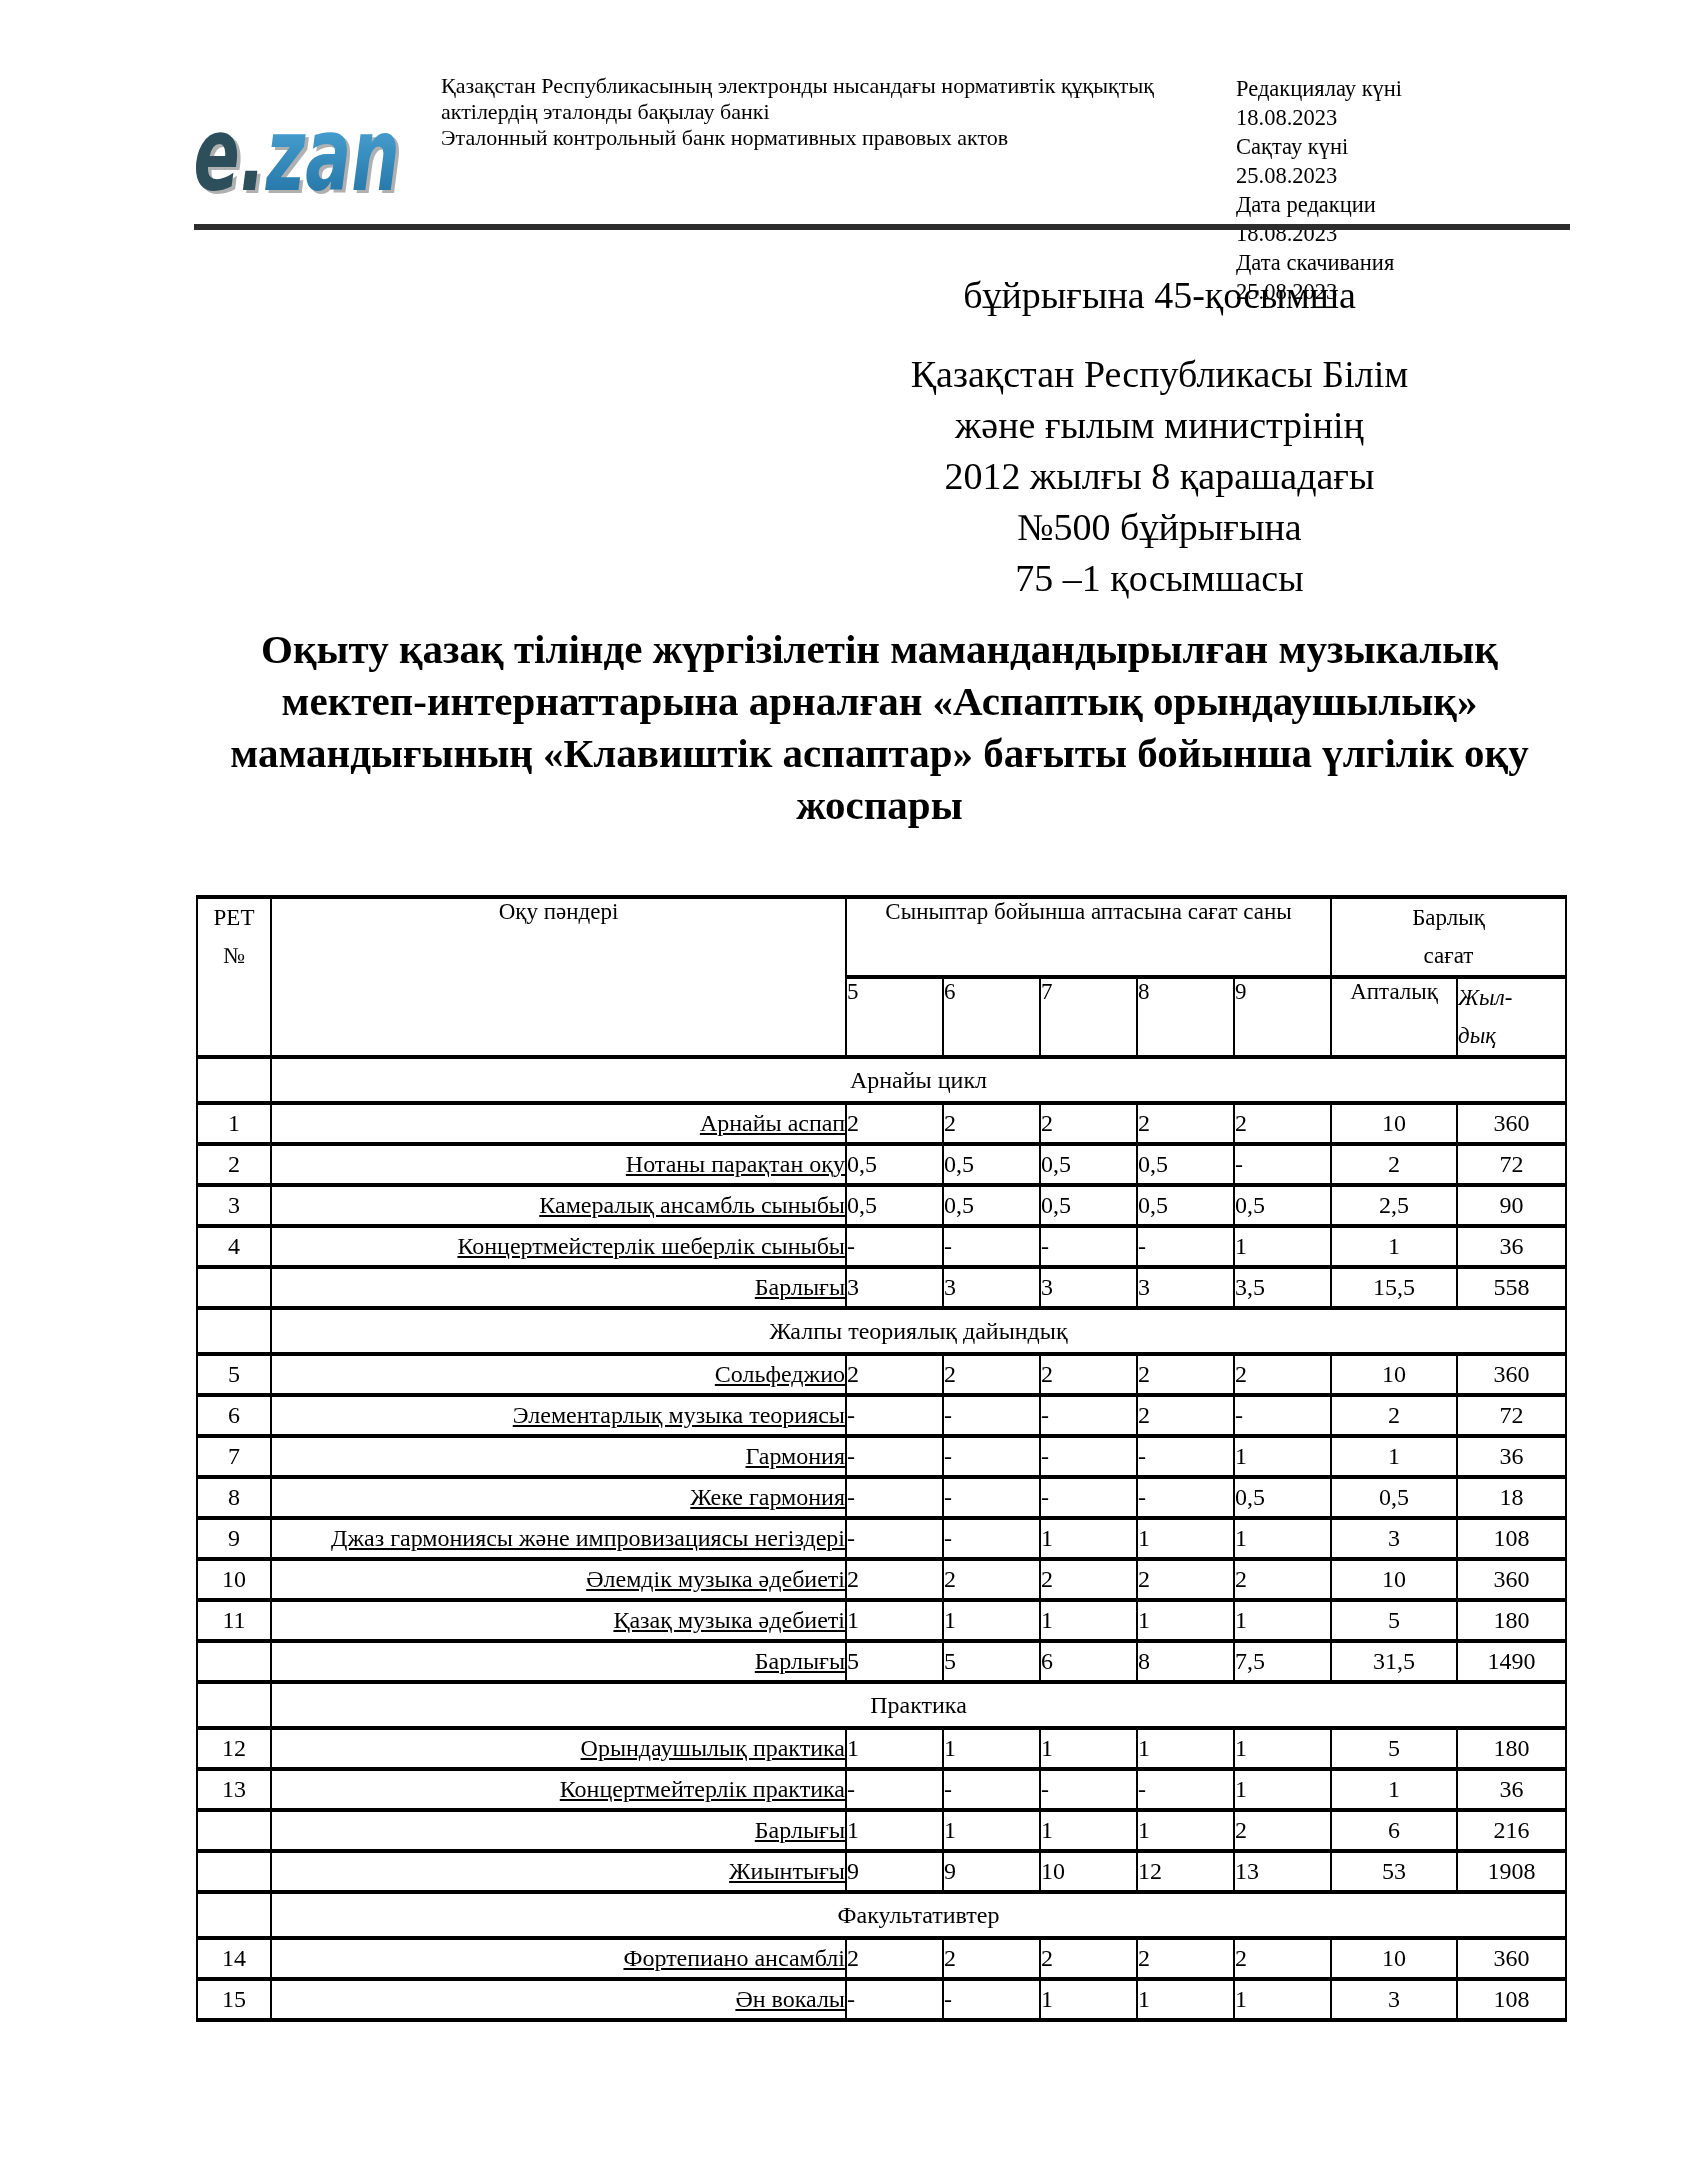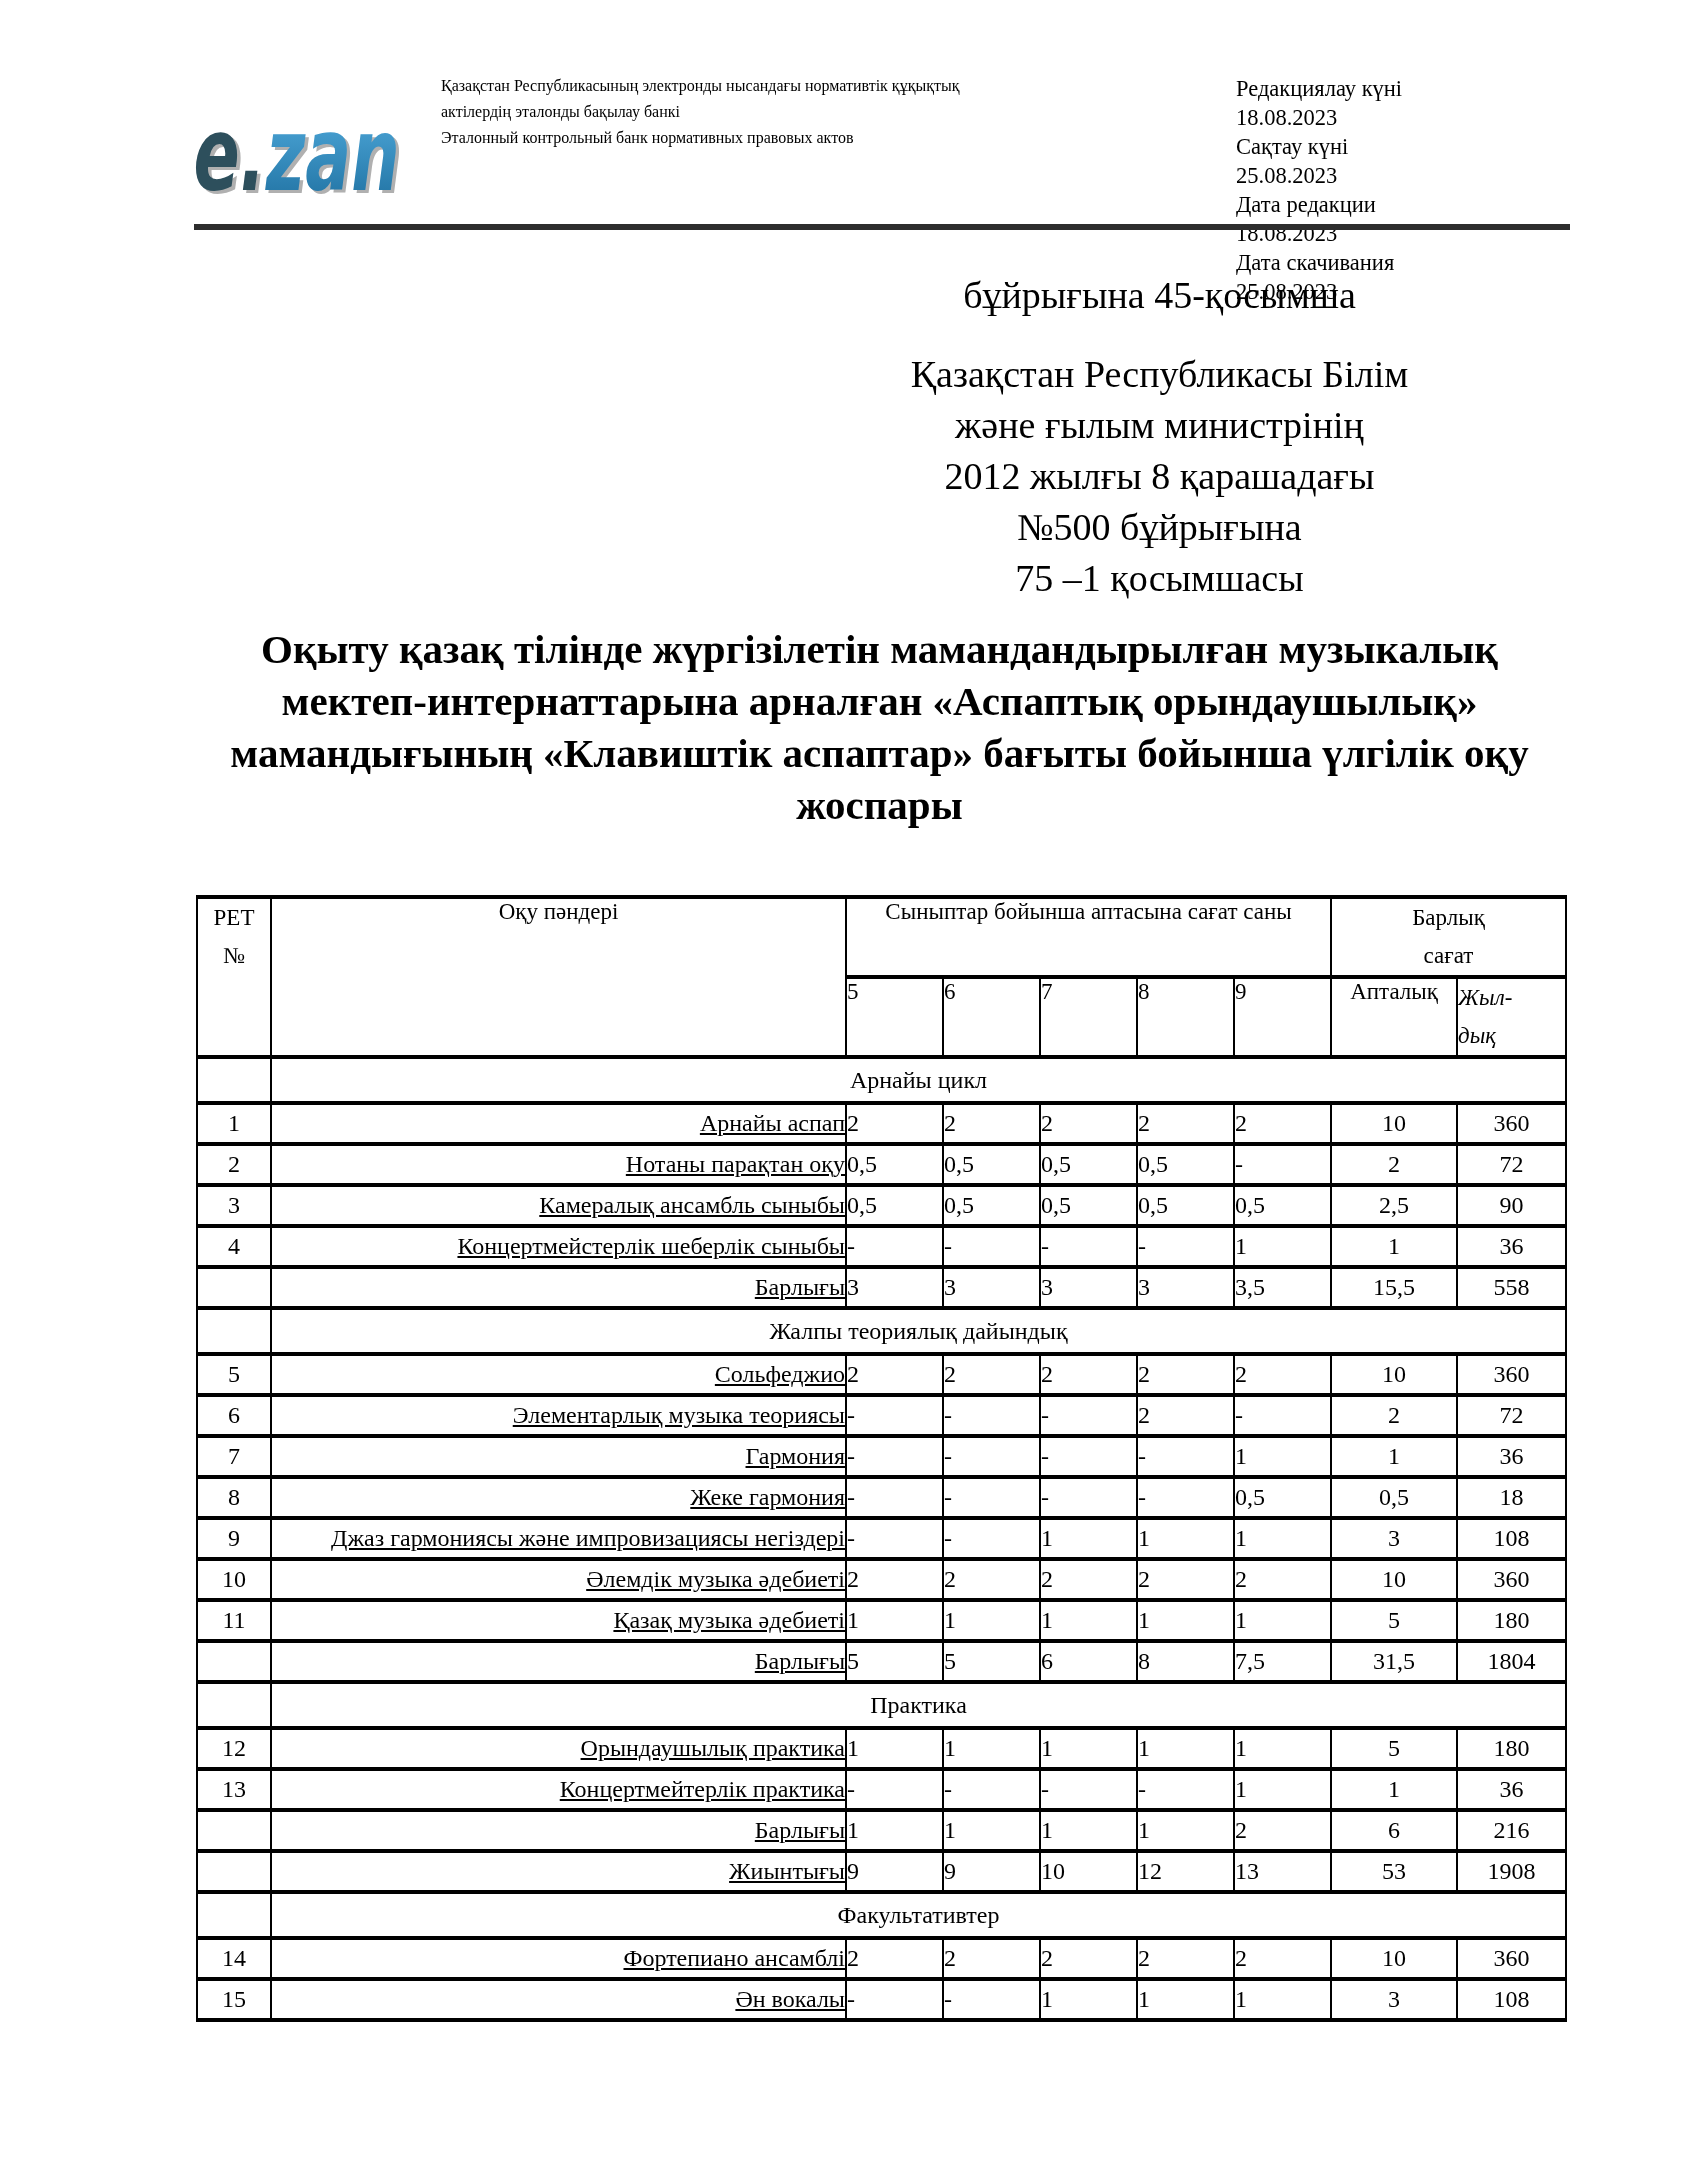--- a/index.html
+++ b/index.html
@@ -8,21 +8,21 @@
     width:1687px;height:2183px;
     background:#ffffff;
     font-family:"Liberation Serif","DejaVu Serif",serif;
     color:#000;
     overflow:hidden;
   }
   
   .logo{position:absolute;left:187px;top:98px;}
   .hdr-desc{
     position:absolute;left:441px;top:73px;width:748px;
-    font-size:16px;line-height:26px;
+    font-size:22px;line-height:26px;
   }
   .hdr-meta{
     position:absolute;left:1236px;top:74px;
     font-size:22.5px;line-height:29px;
   }
   .meta-row{display:flex;flex-direction:column;}
   .meta-label{width:220px;}
   .meta-value{width:152px;}
   .rule{
     position:absolute;left:194px;top:224px;width:1376px;height:6px;
@@ -312,21 +312,21 @@
         </tr>
         <tr class="total">
           <td class="c-no"></td>
           <td class="c-subject">Барлығы</td>
           <td class="c-class">5</td>
           <td class="c-class">5</td>
           <td class="c-class">6</td>
           <td class="c-class">8</td>
           <td class="c-class">7,5</td>
           <td class="c-week">31,5</td>
-          <td class="c-year">1804</td>
+          <td class="c-year">1490</td>
         </tr>
         <tr class="section">
           <td class="c-no"></td>
           <td class="c-section" colspan="8">Практика</td>
         </tr>
         <tr class="data">
           <td class="c-no">12</td>
           <td class="c-subject">Орындаушылық практика</td>
           <td class="c-class">1</td>
           <td class="c-class">1</td>

